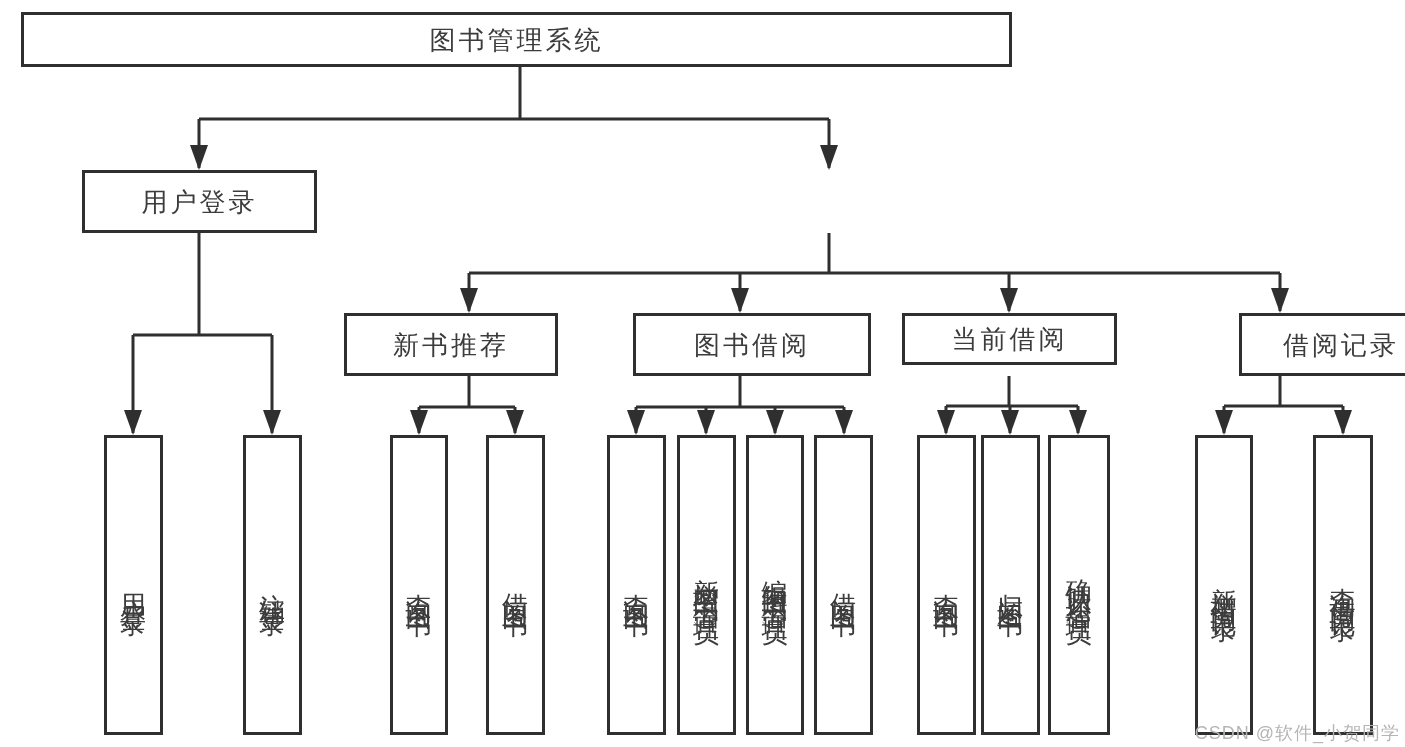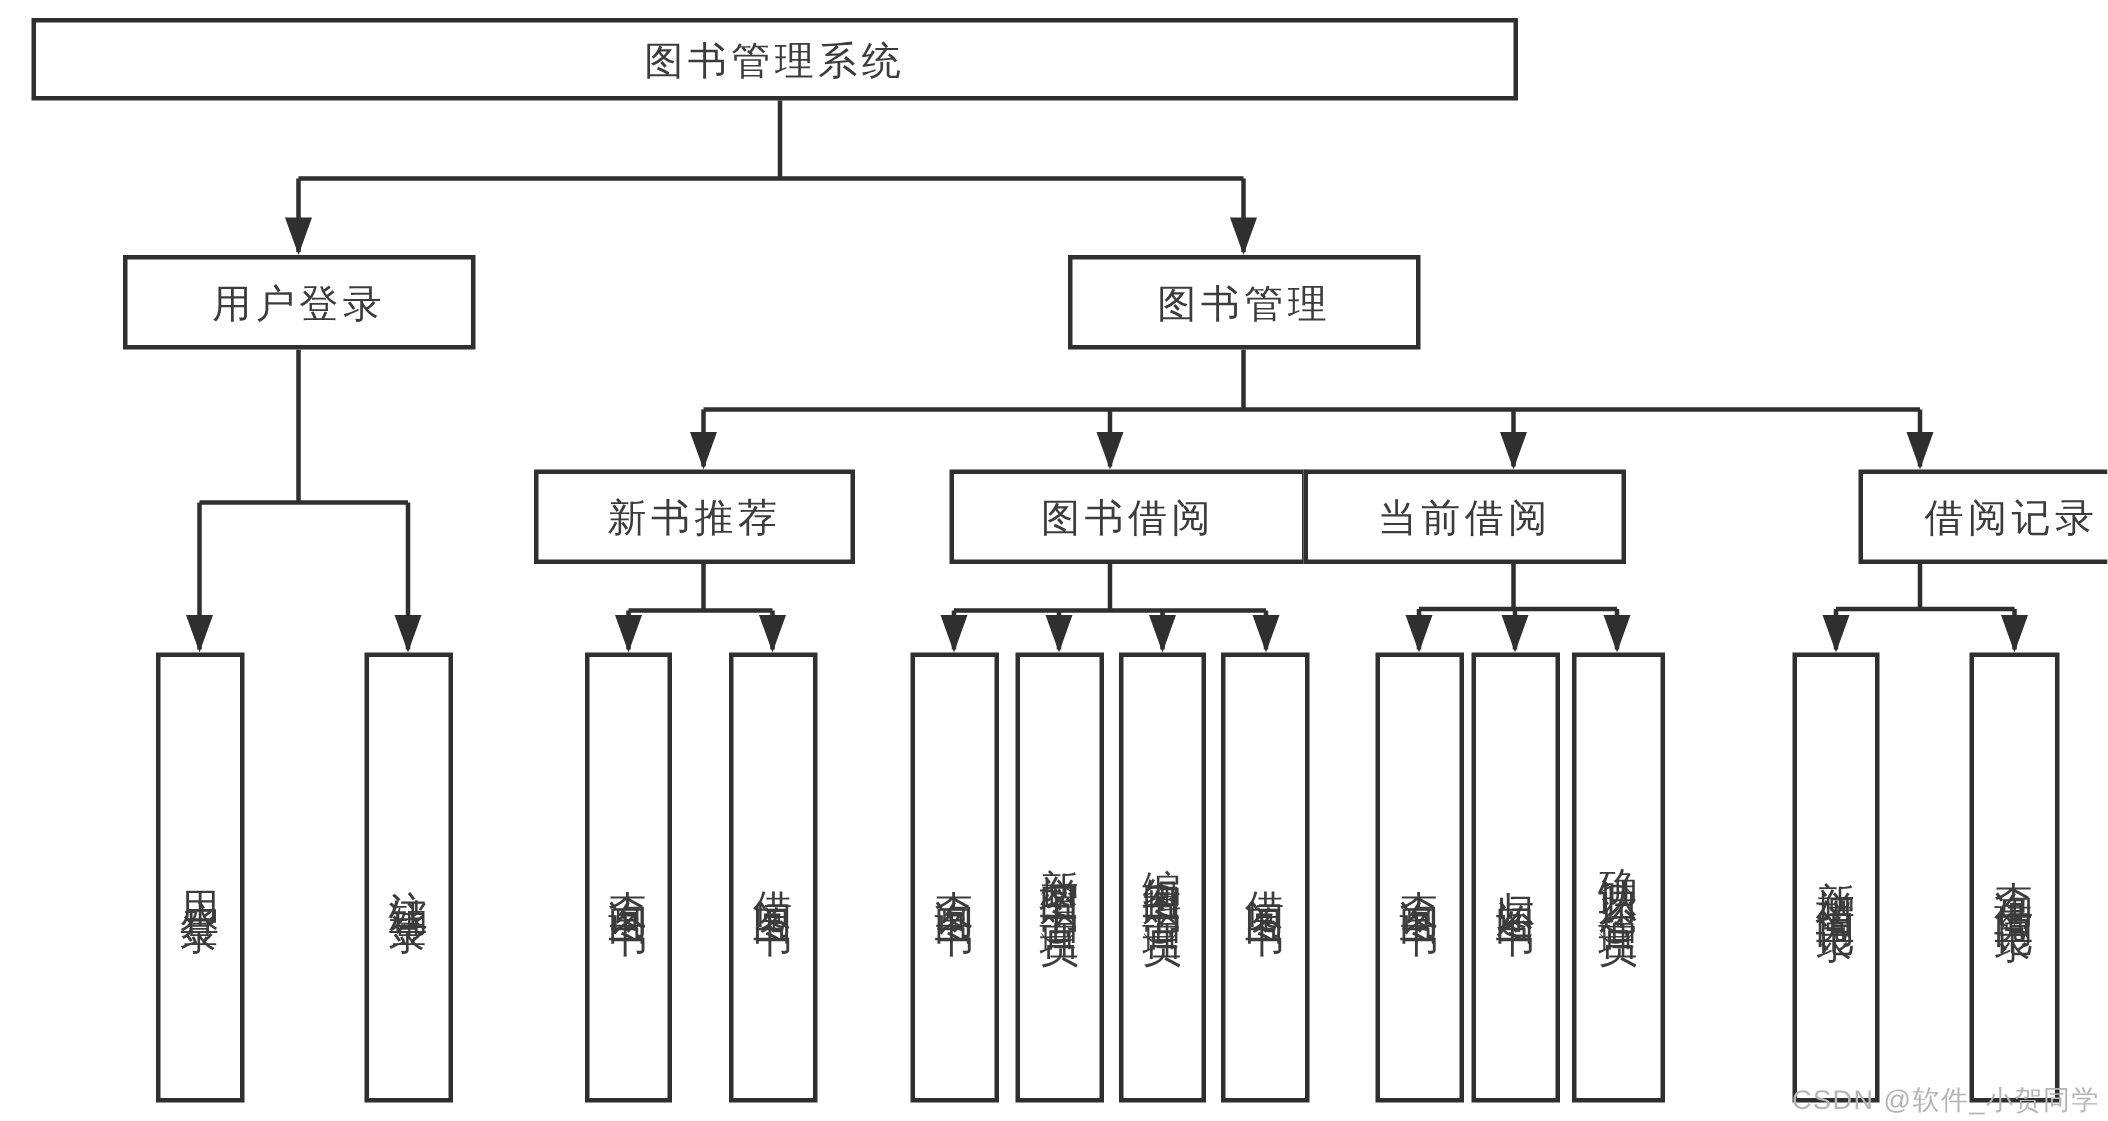--- a/index.html
+++ b/index.html
@@ -105,31 +105,28 @@
     </g>
   </svg>
 
   <div class="box h" style="left:21px; top:12px; width:991px; height:55px">
     <span>图书管理系统</span>
   </div>
 
   <div class="box h" style="left:82px; top:170px; width:235px; height:63px">
     <span>用户登录</span>
   </div>
-  <div class="box h" style="left:712px; top:170px; width:235px; height:63px">
-    <span>图书管理</span>
-  </div>
 
-  <div class="box h" style="left:356px; top:313px; width:214px; height:63px">
+  <div class="box h" style="left:344px; top:313px; width:214px; height:63px">
     <span>新书推荐</span>
   </div>
   <div class="box h" style="left:633px; top:313px; width:238px; height:63px">
     <span>图书借阅</span>
   </div>
-  <div class="box h" style="left:869px; top:313px; width:215px; height:63px">
+  <div class="box h" style="left:902px; top:313px; width:215px; height:52px">
     <span>当前借阅</span>
   </div>
   <div class="box h" style="left:1239px; top:313px; width:204px; height:63px">
     <span>借阅记录</span>
   </div>
 
   <div class="box v" style="left:104px; top:435px; width:59px; height:300px">
     <span class="vt">用户登录</span>
   </div>
   <div class="box v" style="left:243px; top:435px; width:59px; height:300px">

